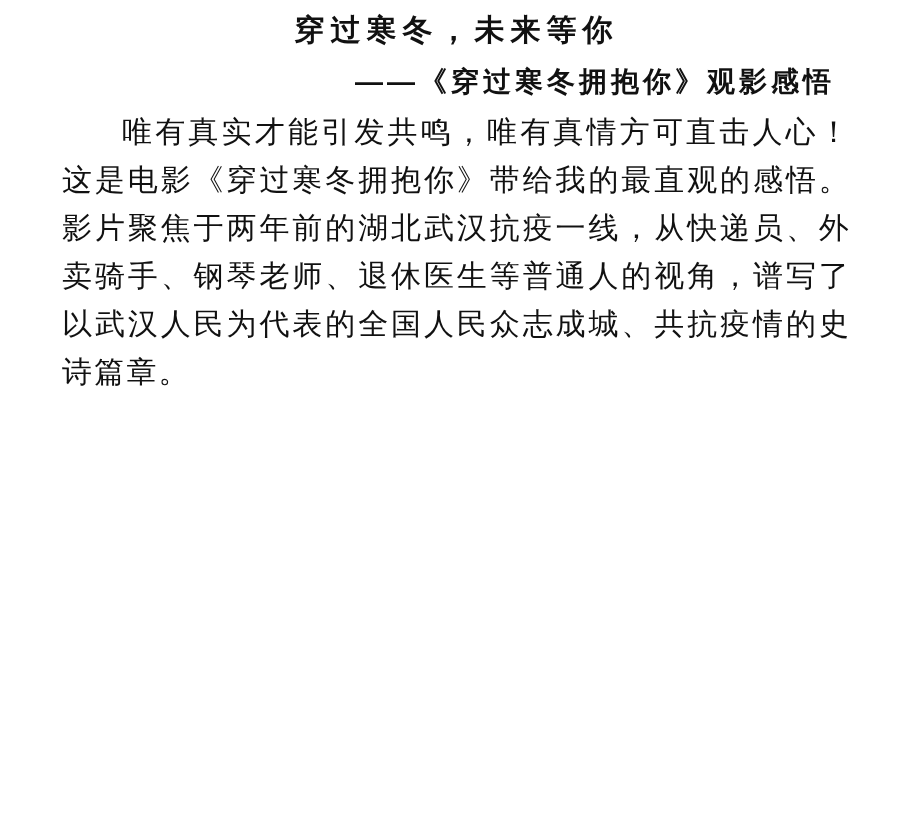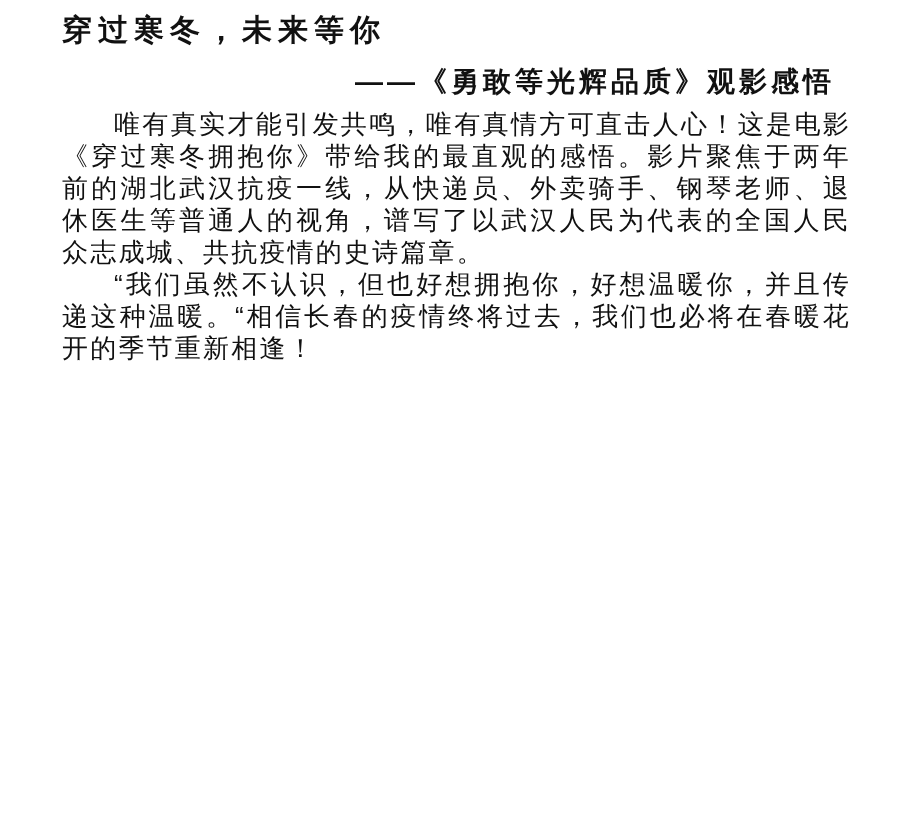--- a/index.html
+++ b/index.html
@@ -17,49 +17,49 @@
     box-sizing: border-box;
     padding: 8px 70px 0 62px;
     overflow: hidden;
   }
   .doc-title {
     margin: 0;
     padding-top: 2px;
     font-size: 30px;
     font-weight: bold;
     line-height: 40px;
+    text-align: center;
     letter-spacing: 6px;
   }
   .doc-subtitle {
     margin-top: 14px;
     padding-right: 16px;
     font-size: 28px;
     font-weight: bold;
     line-height: 36px;
     text-align: right;
     letter-spacing: 4px;
   }
   .doc-body {
     margin-top: 8px;
-    font-size: 26px;
-    line-height: 32px;
+    font-size: 30px;
+    line-height: 48px;
     letter-spacing: 2.2px;
   }
   .doc-body p {
     margin: 0;
     text-indent: 2em;
     text-align: justify;
     text-justify: inter-character;
   }
 </style>
 </head>
 <body>
 
 <div class="page">
   <h1 class="doc-title">穿过寒冬，未来等你</h1>
 
-  <div class="doc-subtitle">——《勇敢等光辉品质》观影感悟</div>
+  <div class="doc-subtitle">——《穿过寒冬拥抱你》观影感悟</div>
 
   <div class="doc-body">
     <p>唯有真实才能引发共鸣，唯有真情方可直击人心！这是电影《穿过寒冬拥抱你》带给我的最直观的感悟。影片聚焦于两年前的湖北武汉抗疫一线，从快递员、外卖骑手、钢琴老师、退休医生等普通人的视角，谱写了以武汉人民为代表的全国人民众志成城、共抗疫情的史诗篇章。</p>
-    <p>“我们虽然不认识，但也好想拥抱你，好想温暖你，并且传递这种温暖。“相信长春的疫情终将过去，我们也必将在春暖花开的季节重新相逢！</p>
   </div>
 </div>
 
 </body></html>

